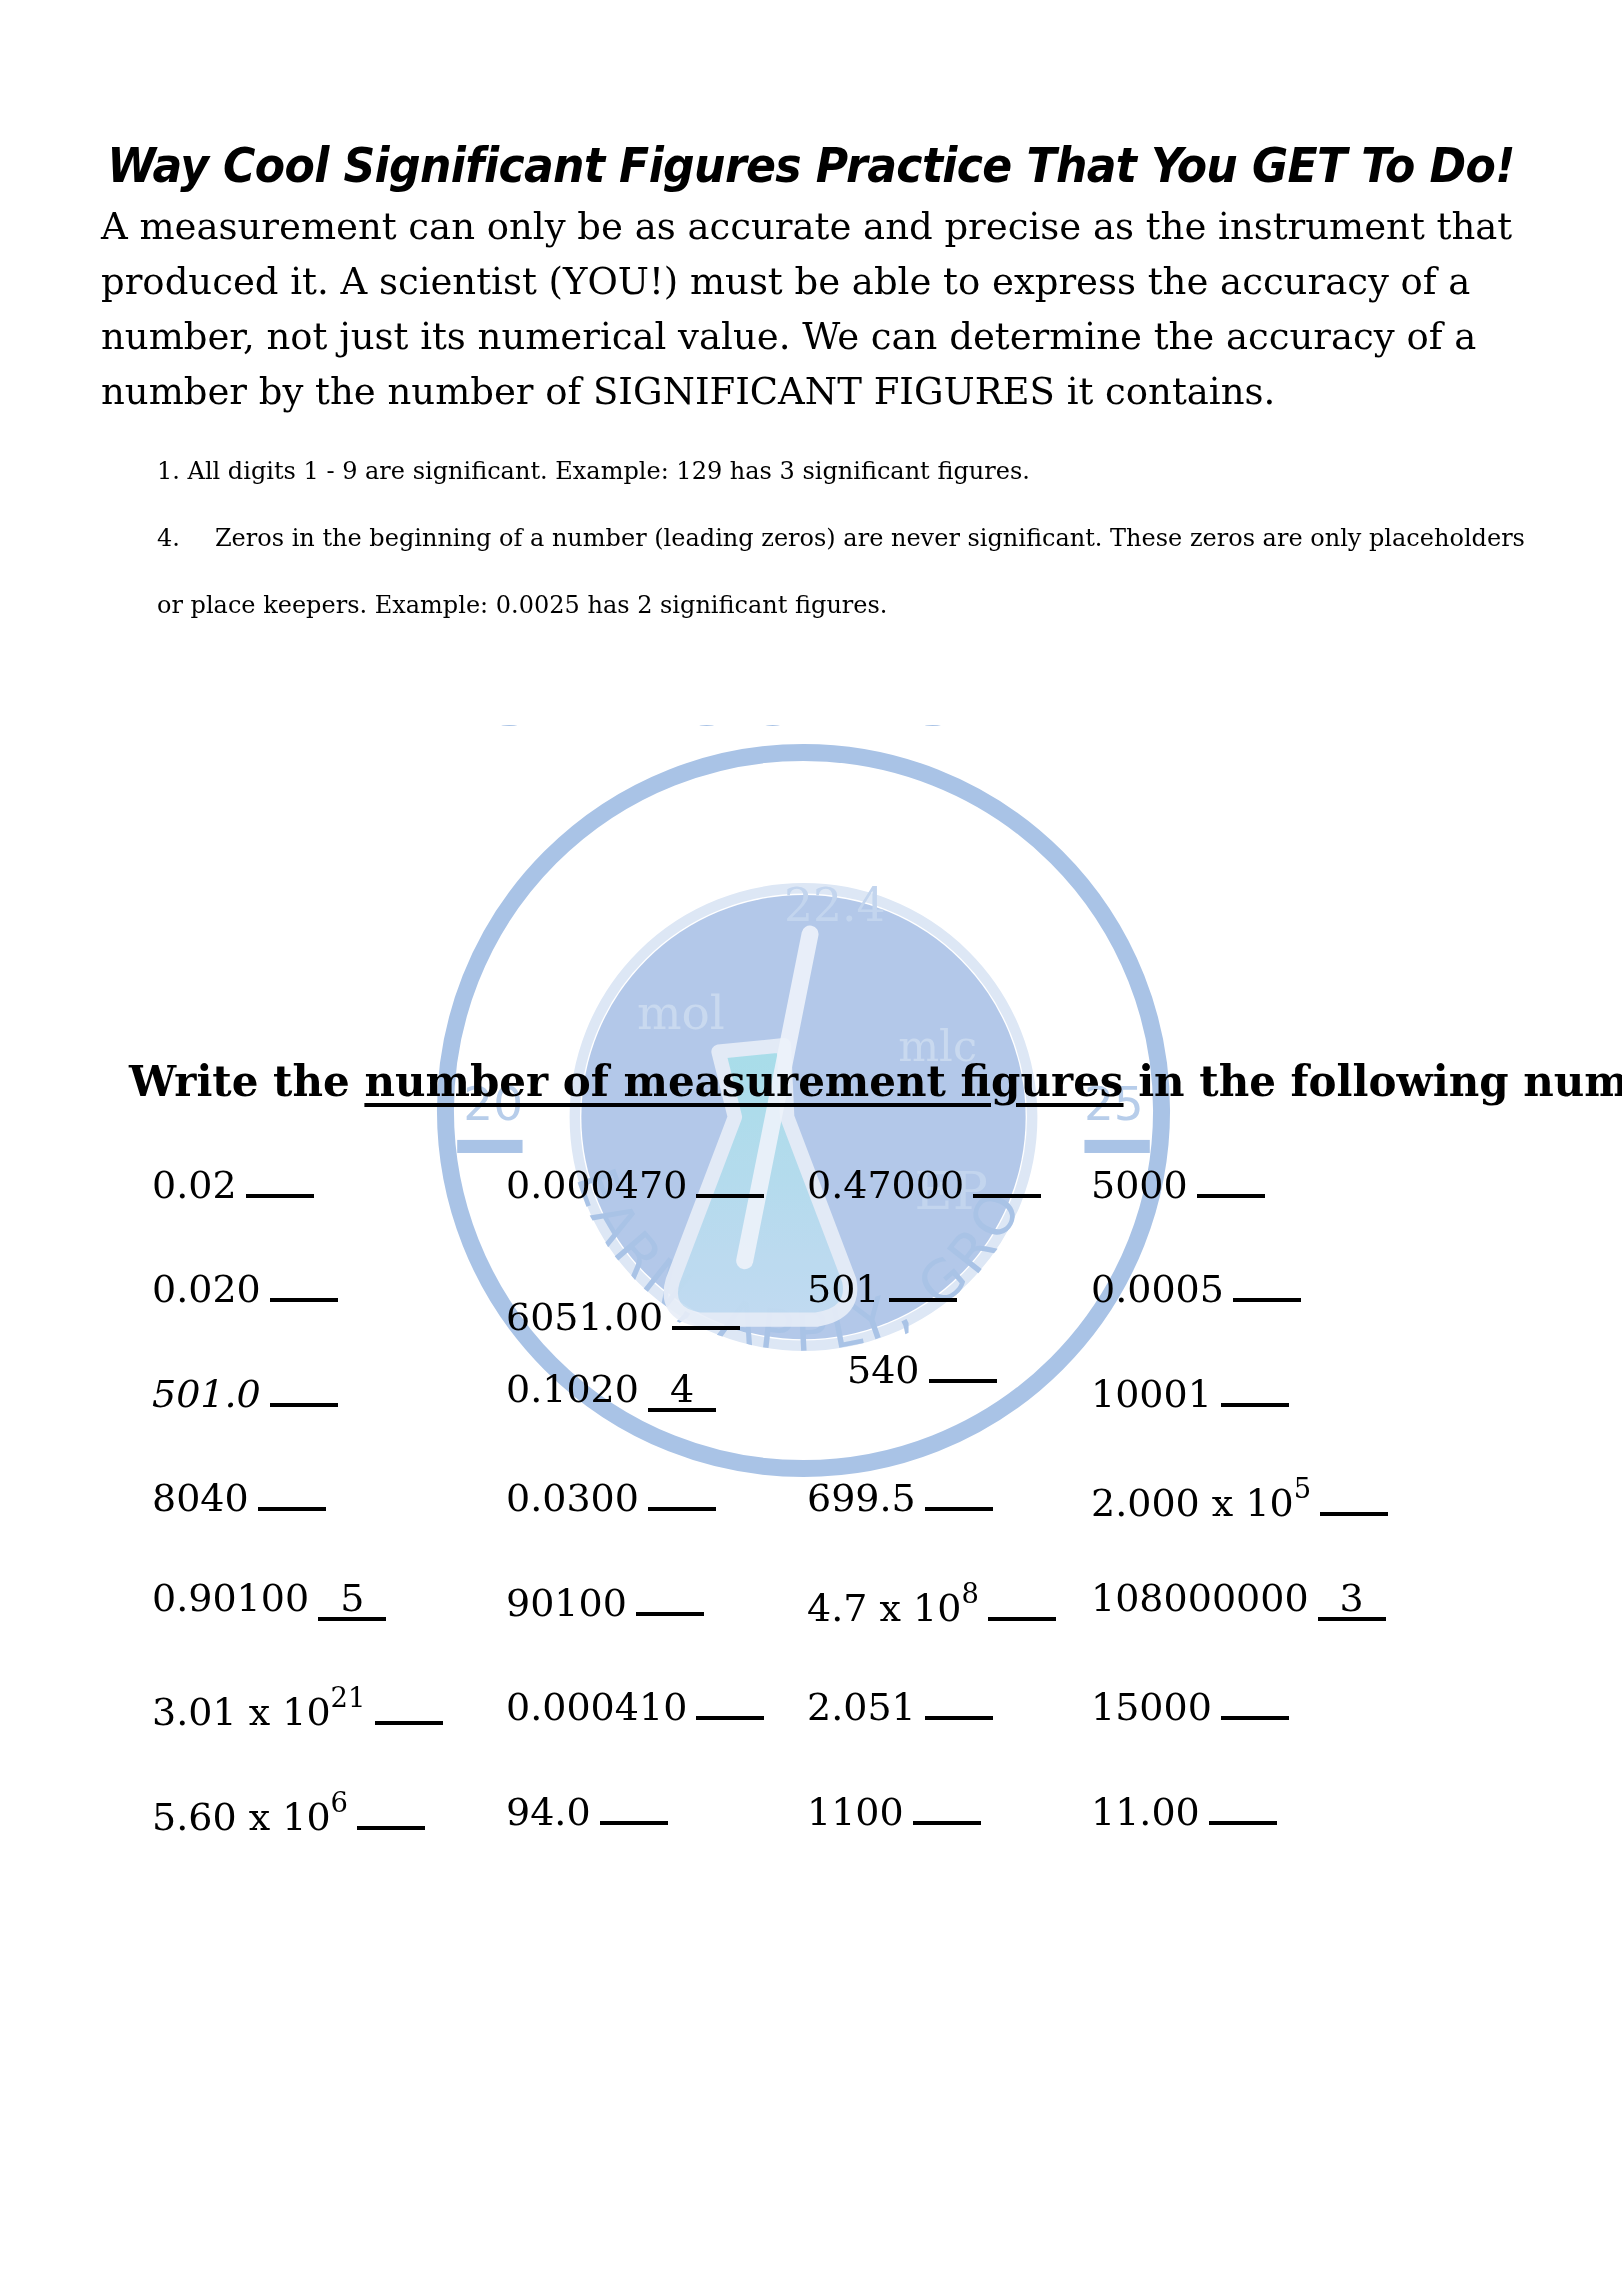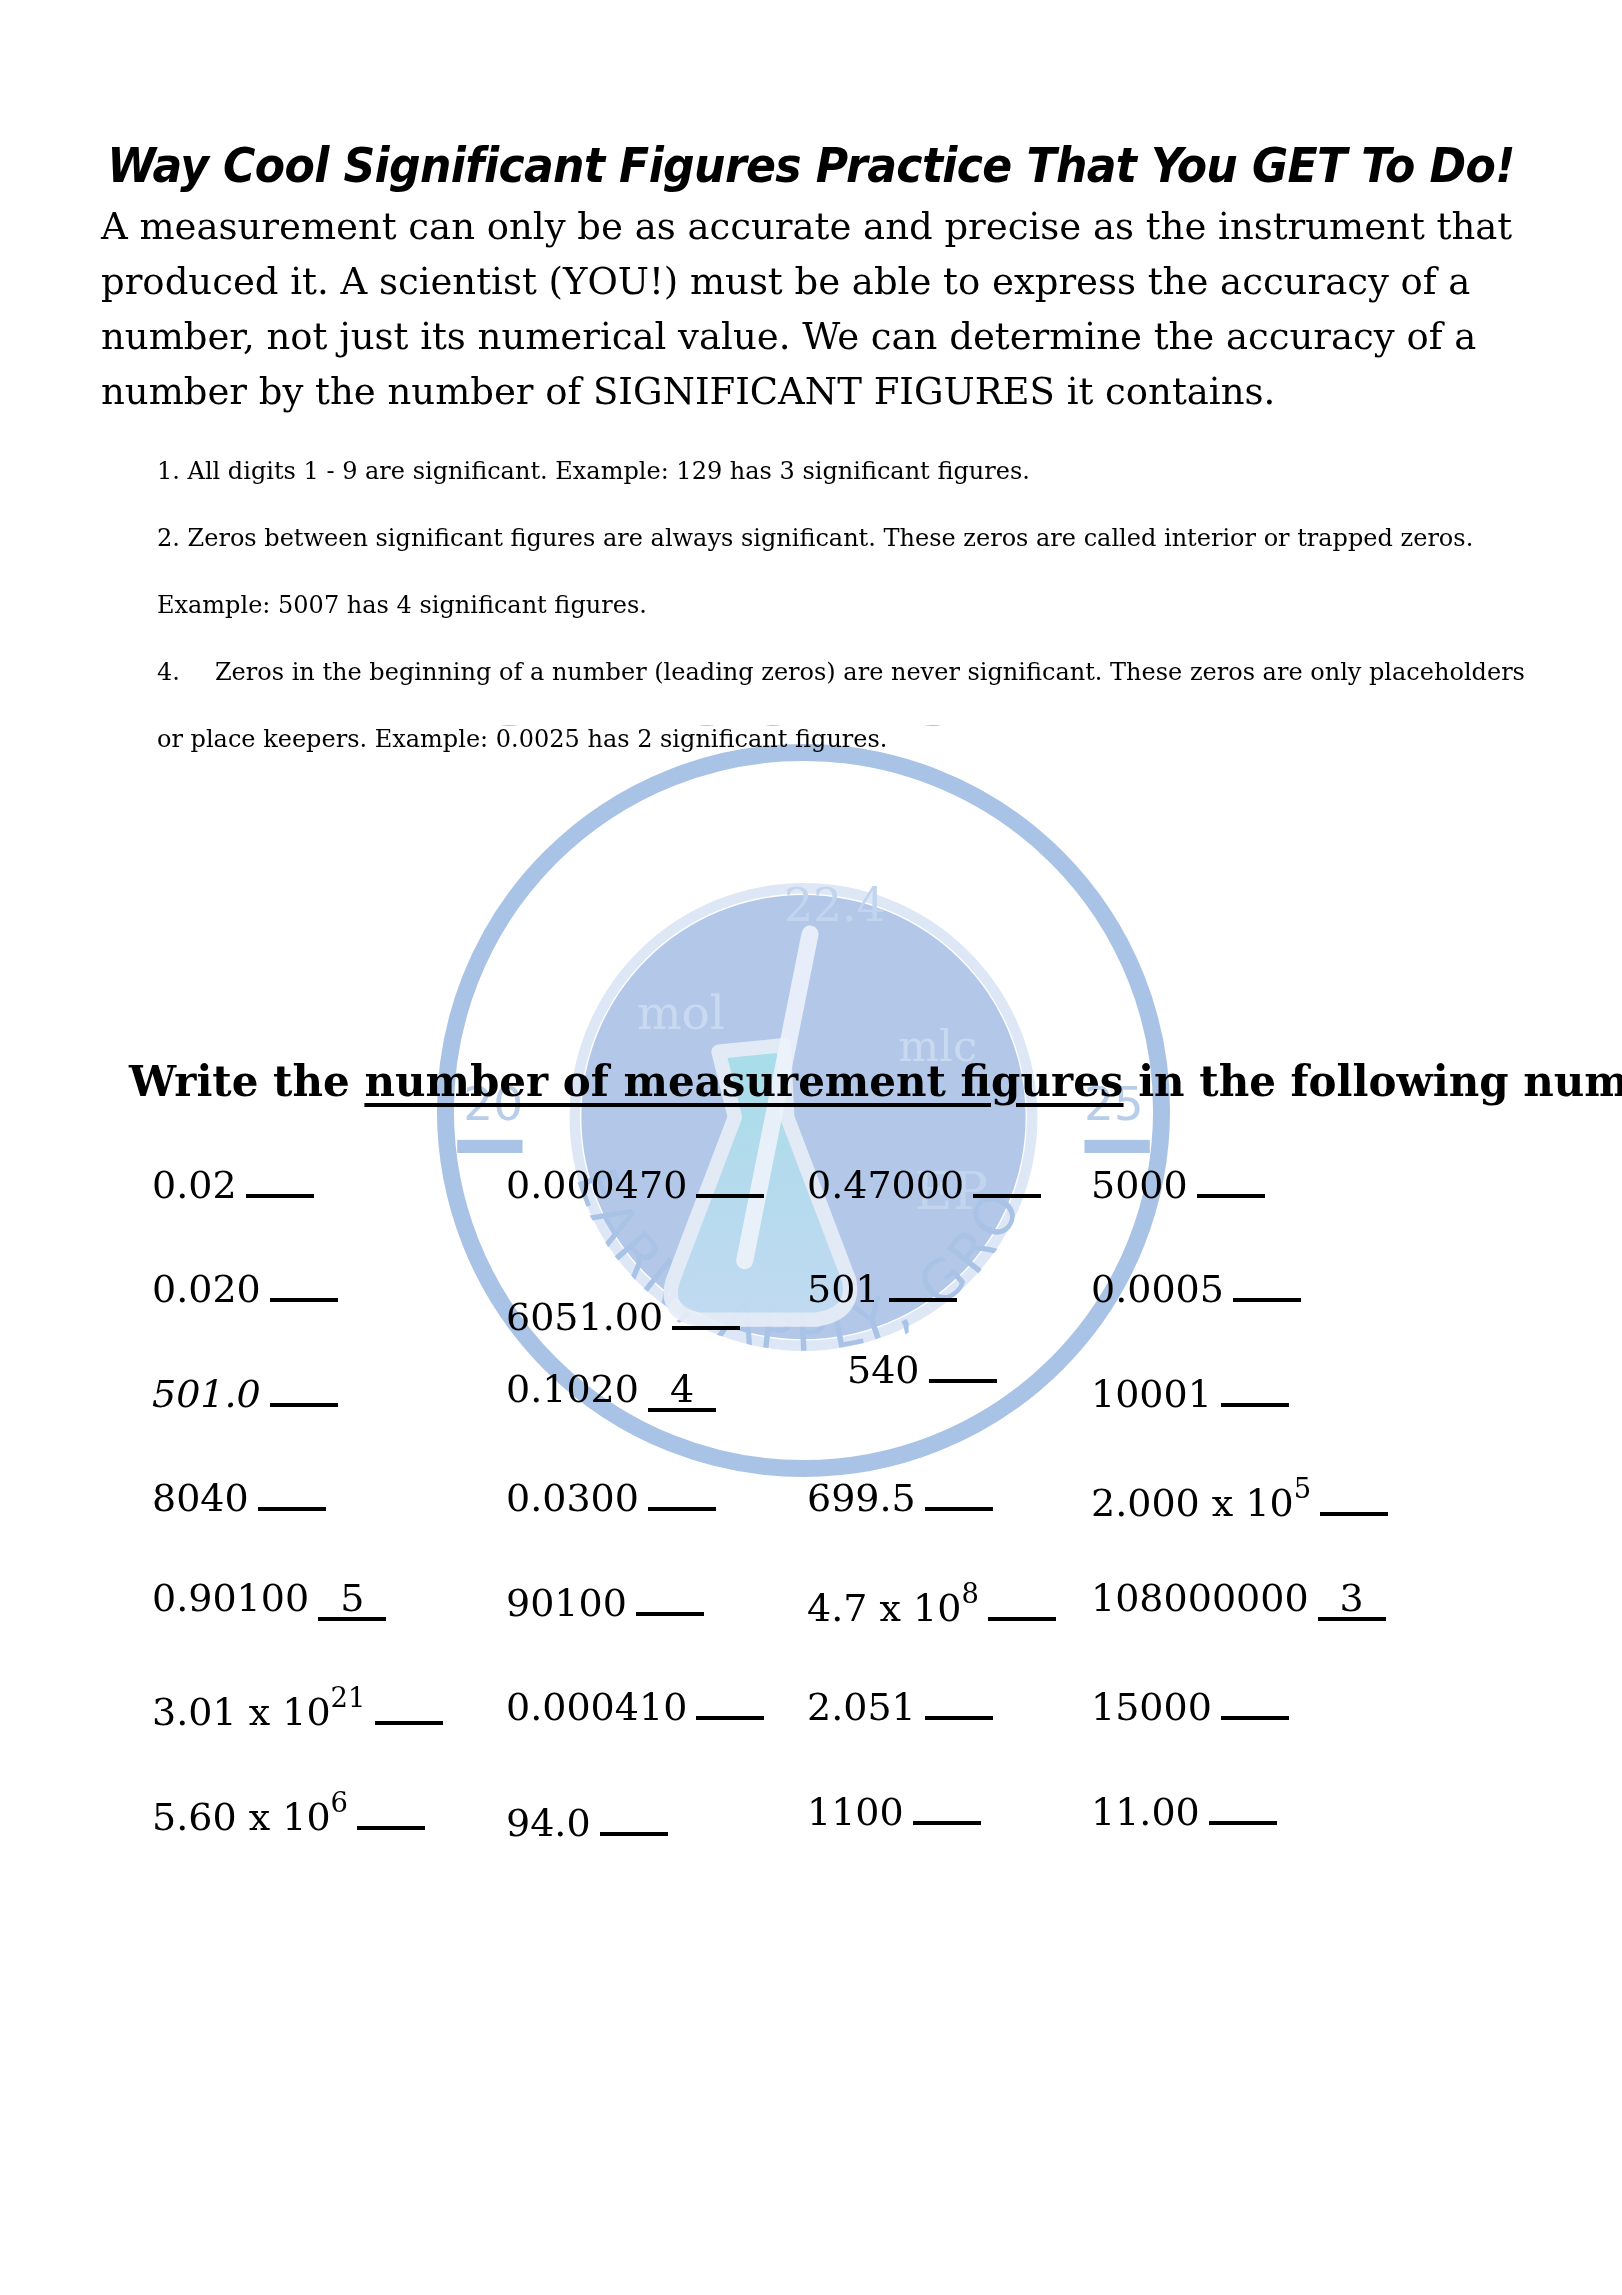--- a/index.html
+++ b/index.html
@@ -79,21 +79,20 @@
   </g>
 </svg>
 
 <div class="content">
   <h1 class="title">Way Cool Significant Figures Practice That You GET To Do!</h1>
 
   <p class="intro">A measurement can only be as accurate and precise as the instrument that produced it. A scientist (YOU!) must be able to express the accuracy of a number, not just its numerical value. We can determine the accuracy of a number by the number of SIGNIFICANT FIGURES it contains.</p>
 
   <ol class="rules">
     <li><span class="num">1.</span> <span>All digits 1 - 9 are significant. Example: 129 has 3 significant figures.</span></li>
-    <li><span class="num">2.</span> <span>Zeros between significant figures are always significant. These zeros are called interior or trapped zeros. Example: 5007 has 4 significant figures.</span></li>
     <li><span class="num wide">4.</span><span>Zeros in the beginning of a number (leading zeros) are never significant. These zeros are only placeholders or place keepers. Example: 0.0025 has 2 significant figures.</span></li>
   </ol>
 
   <div class="instr">
     <span>Write the </span><u>number of measurement figures</u><span> in the following numbers:</span>
   </div>
 
   <div id="problems">
       <div class="problem" style="left: 152px; top: 1157px;"><span>0.02</span><span class="blank"></span></div>
       <div class="problem" style="left: 506px; top: 1157px;"><span>0.000470</span><span class="blank"></span></div>
@@ -113,18 +112,18 @@
       <div class="problem" style="left: 1091px; top: 1470px;"><span>2.000 x 10</span><sup>5</sup><span class="blank"></span></div>
       <div class="problem" style="left: 152px; top: 1575px;"><span>0.90100</span><span class="blank">5</span></div>
       <div class="problem" style="left: 506px; top: 1575px;"><span>90100</span><span class="blank"></span></div>
       <div class="problem" style="left: 807px; top: 1575px;"><span>4.7 x 10</span><sup>8</sup><span class="blank"></span></div>
       <div class="problem" style="left: 1091px; top: 1575px;"><span>108000000</span><span class="blank">3</span></div>
       <div class="problem" style="left: 152px; top: 1679px;"><span>3.01 x 10</span><sup>21</sup><span class="blank"></span></div>
       <div class="problem" style="left: 506px; top: 1679px;"><span>0.000410</span><span class="blank"></span></div>
       <div class="problem" style="left: 807px; top: 1679px;"><span>2.051</span><span class="blank"></span></div>
       <div class="problem" style="left: 1091px; top: 1679px;"><span>15000</span><span class="blank"></span></div>
       <div class="problem" style="left: 152px; top: 1784px;"><span>5.60 x 10</span><sup>6</sup><span class="blank"></span></div>
-      <div class="problem" style="left: 506px; top: 1784px; margin-top: 11px;"><span>94.0</span><span class="blank"></span></div>
+      <div class="problem" style="left: 506px; top: 1784px;"><span>94.0</span><span class="blank"></span></div>
       <div class="problem" style="left: 807px; top: 1784px;"><span>1100</span><span class="blank"></span></div>
       <div class="problem" style="left: 1091px; top: 1784px;"><span>11.00</span><span class="blank"></span></div>
     </div>
 </div>
 
 
 </body></html>

